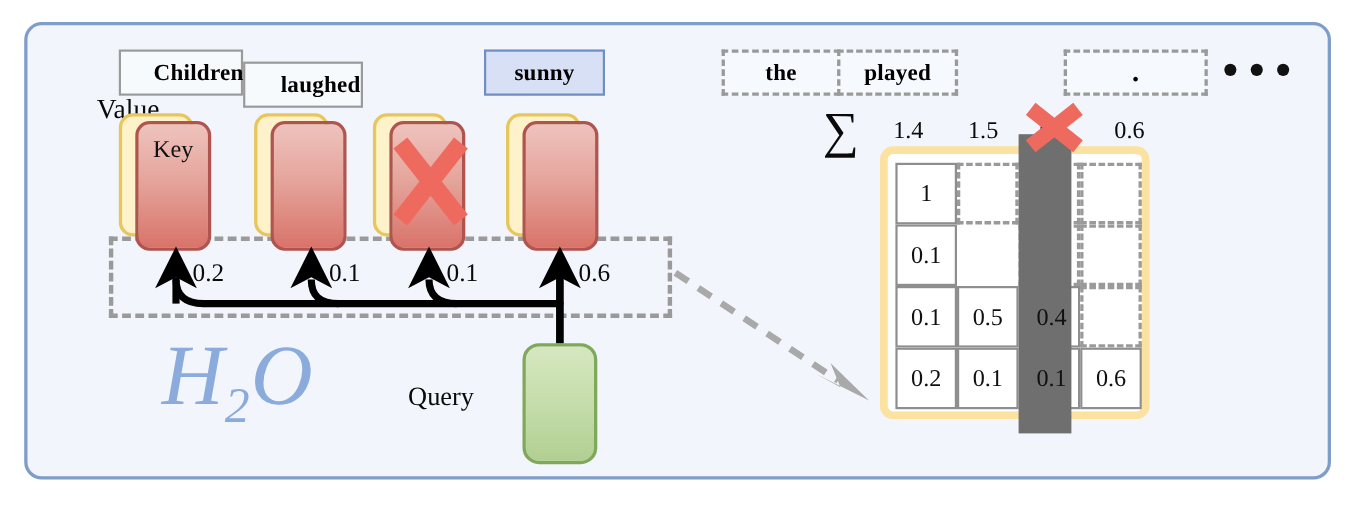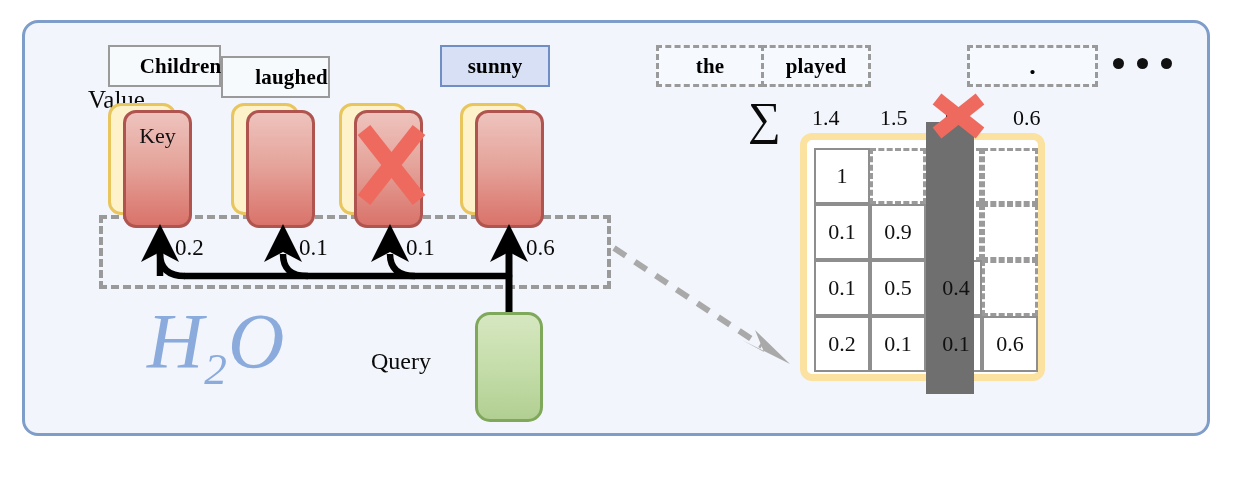--- a/index.html
+++ b/index.html
@@ -199,21 +199,20 @@
   <div class="lbl sum" style="left:1013px;top:105px;">0.6</div>
 
   <div class="matframe" style="left:800px;top:133px;width:245px;height:248px;"></div>
 
   <div class="cell filled" style="left:814px;top:148px;width:56px;height:56px;">1</div>
   <div class="cell empty" style="left:870px;top:148px;width:56px;height:56px;"></div>
   <div class="cell empty" style="left:926px;top:148px;width:56px;height:56px;"></div>
   <div class="cell empty" style="left:982px;top:148px;width:56px;height:56px;"></div>
 
   <div class="cell filled" style="left:814px;top:204px;width:56px;height:56px;">0.1</div>
-  <div class="cell filled" style="left:870px;top:204px;width:56px;height:56px;">0.9</div>
   <div class="cell empty" style="left:926px;top:204px;width:56px;height:56px;"></div>
   <div class="cell empty" style="left:982px;top:204px;width:56px;height:56px;"></div>
 
   <div class="cell filled" style="left:814px;top:260px;width:56px;height:56px;">0.1</div>
   <div class="cell filled" style="left:870px;top:260px;width:56px;height:56px;">0.5</div>
   <div class="cell filled" style="left:926px;top:260px;width:56px;height:56px;"></div>
   <div class="cell empty" style="left:982px;top:260px;width:56px;height:56px;"></div>
 
   <div class="cell filled" style="left:814px;top:316px;width:56px;height:56px;">0.2</div>
   <div class="cell filled" style="left:870px;top:316px;width:56px;height:56px;">0.1</div>

